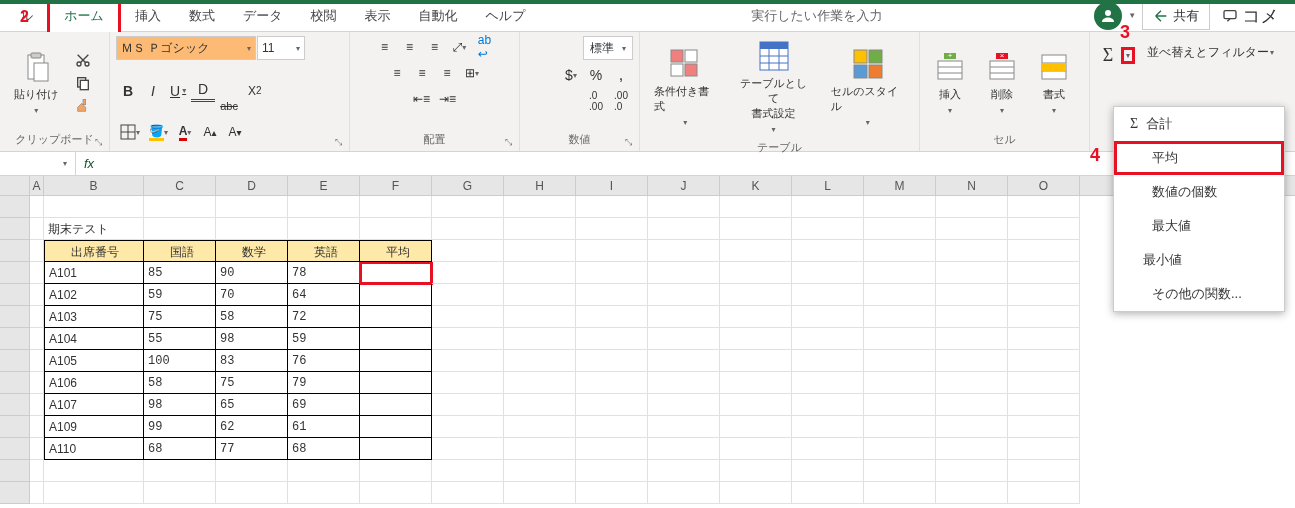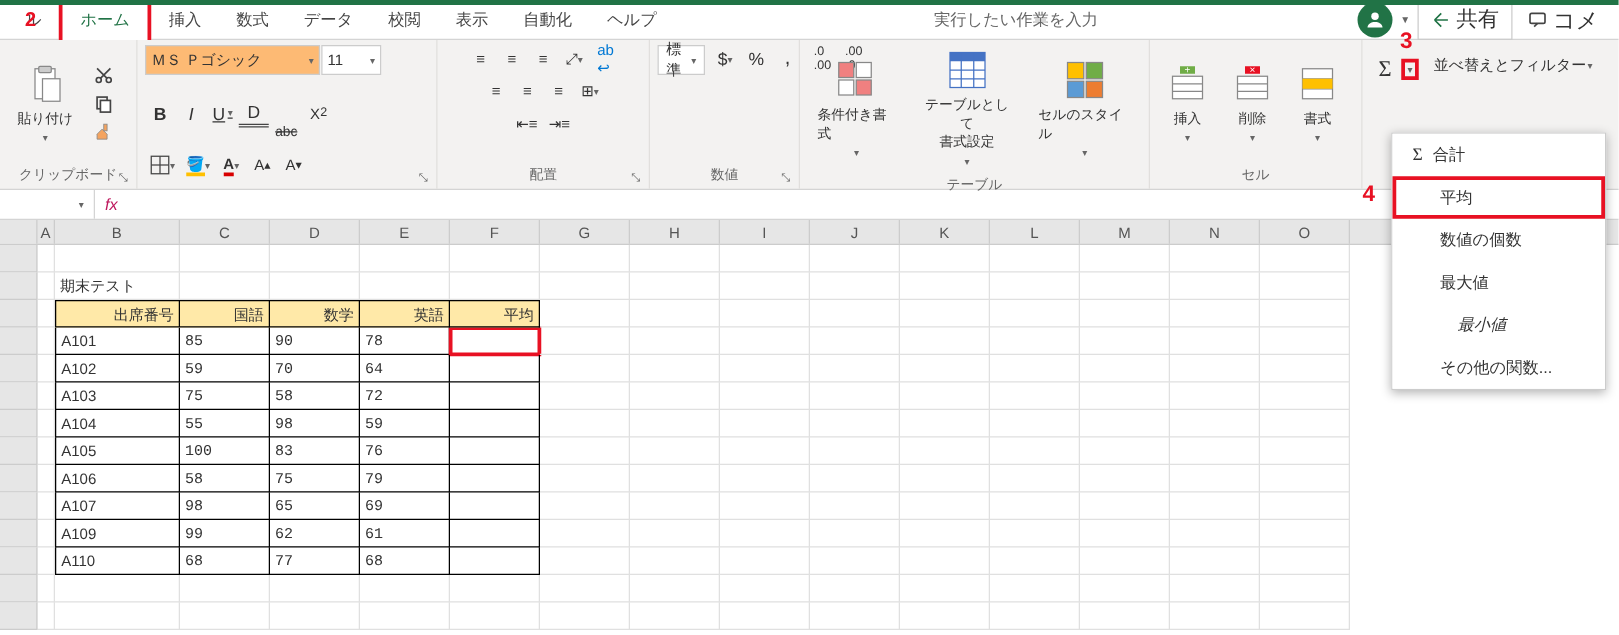--- a/index.html
+++ b/index.html
@@ -8,21 +8,21 @@
     
     .ribbon-tabs { display: flex; align-items: center; border-bottom: 1px solid #d4d4d4; background: #fff; padding: 0 6px; height: 32px; position: relative; }
     .ribbon-tabs::before { content: ""; position: absolute; top: 0; left: 0; right: 0; height: 4px; background: #217346; }
     .ribbon-tab { padding: 8px 14px; font-size: 13px; cursor: pointer; color: #444; }
     .ribbon-tab.active { border: 3px solid #e81123; background: #fff; color: #217346; font-weight: 500; }
     .ribbon-tab-label.red { position: absolute; left: 20px; color: #e81123; font-weight: bold; font-size: 16px; top: 8px; }
     .ribbon-spacer { flex: 1; }
     .tell-me { padding: 8px 14px; font-size: 13px; color: #666; }
     .user-area { display: flex; align-items: center; gap: 6px; padding-right: 4px; }
     .user-icon { width: 28px; height: 28px; background: #217346; border-radius: 50%; display: flex; align-items: center; justify-content: center; color: #fff; font-size: 14px; }
-    .share-btn { border: 1px solid #ccc; padding: 4px 10px; display: flex; gap: 4px; align-items: center; font-size: 17px; text-align: center; }
+    .share-btn { border: 1px solid #ccc; padding: 4px 10px; display: flex; gap: 4px; align-items: center; font-size: 13px; text-align: center; }
     .comment-btn { padding: 4px 6px; display: flex; gap: 4px; align-items: center; font-size: 18px; }
     
     
     .ribbon { display: flex; border-bottom: 1px solid #d4d4d4; background: #f3f2f1; height: 120px; }
     .group { display: flex; flex-direction: column; border-right: 1px solid #e1dfdd; padding: 4px 6px 2px; position: relative; }
     .group-content { flex: 1; display: flex; align-items: center; gap: 4px; }
     .group-label { text-align: center; font-size: 11px; color: #666; padding: 2px 0; }
     .group-launcher { position: absolute; right: 2px; bottom: 2px; width: 12px; height: 12px; font-size: 9px; color: #666; }
     
     .big-btn { display: flex; flex-direction: column; align-items: center; gap: 4px; padding: 4px 8px; cursor: pointer; font-size: 11px; }
@@ -33,36 +33,36 @@
     
     .font-select { border: 1px solid #ccc; padding: 2px 4px; font-size: 12px; background: #fdba74; width: 140px; height: 24px; display: flex; align-items: center; justify-content: space-between; }
     .size-select { border: 1px solid #ccc; padding: 2px 4px; font-size: 12px; background: #fff; width: 48px; height: 24px; display: flex; align-items: center; justify-content: space-between; }
     .combo-select { border: 1px solid #ccc; padding: 2px 6px; font-size: 12px; background: #fff; height: 24px; display: flex; align-items: center; gap: 8px; }
     
     .caret { font-size: 8px; color: #666; }
     
     
     .formula-bar { display: flex; border-bottom: 1px solid #d4d4d4; background: #fff; height: 24px; align-items: center; }
     .name-box { width: 76px; border-right: 1px solid #d4d4d4; padding: 2px 8px; display: flex; align-items: center; justify-content: space-between; height: 100%; }
-    .fx-label { padding: 0 8px; font-style: italic; color: #be185d; font-size: 13px; }
+    .fx-label { padding: 0 8px; font-style: italic; color: #14532d; font-size: 13px; }
     .formula-input { flex: 1; padding: 2px 8px; height: 100%; }
     
     
     .sheet { position: relative; overflow: hidden; }
     .col-headers { display: flex; background: #e6e6e6; border-bottom: 1px solid #ccc; height: 20px; }
     .corner { width: 30px; border-right: 1px solid #ccc; background: #e6e6e6; }
     .col-h { width: 72px; text-align: center; border-right: 1px solid #ccc; font-size: 12px; color: #555; line-height: 20px; }
     .col-h.col-b { width: 100px; }
     .row { display: flex; height: 22px; }
     .row-h { width: 30px; background: #e6e6e6; border-right: 1px solid #ccc; border-bottom: 1px solid #ccc; text-align: center; font-size: 12px; color: #555; line-height: 22px; }
     .cell { width: 72px; border-right: 1px solid #e0e0e0; border-bottom: 1px solid #e0e0e0; padding: 2px 4px; font-size: 12px; line-height: 18px; overflow: hidden; white-space: nowrap; }
     .cell.col-b { width: 100px; }
     .cell.data { border-right: 1px solid #000; border-bottom: 1px solid #000; }
     .cell.data-left { border-left: 1px solid #000; }
-    .cell.header { background: #ffe9a8; text-align: right; font-weight: normal; border-top: 1px solid #000; padding-left: 26px; }
+    .cell.header { background: #ffe9a8; text-align: left; font-weight: normal; border-top: 1px solid #000; padding-left: 26px; }
     .cell.right { text-align: left; font-family: Liberation Mono, monospace; }
     .cell.selected { outline: 3px solid #e81123; outline-offset: -2px; background: #fff; }
     
     .callout-num { position: absolute; color: #e81123; font-weight: bold; font-size: 18px; z-index: 10; }
     
     
     .autosum-menu { position: absolute; right: 10px; top: 74px; box-shadow: 0 2px 8px rgba(0,0,0,0.3); border: 1px solid #ccc; width: 172px; z-index: 20; background: #fff;}
     .menu-item { padding: 8px 16px; font-size: 13px; cursor: pointer; background: #fff;}
     .menu-item.highlighted { outline: 3px solid #e81123; outline-offset: -3px; }
     .menu-item .sigma { font-family: "Cambria Math", serif; font-size: 14px; margin-right: 8px; }
@@ -219,21 +219,21 @@
       <div class="row-btns">
         <div class="small-btn">⇤≡</div>
         <div class="small-btn">⇥≡</div>
       </div>
     </div>
     <div class="group-label">配置</div>
     <div class="group-launcher">⤡</div>
   </div>
 
   <div class="group" style="width: 120px;">
-    <div class="group-content" style="gap: 4px; align-items: flex-start;">
+    <div class="group-content" style="flex-direction: column; gap: 4px; align-items: flex-end;">
       <div class="combo-select">
           <span>標準</span>
           <span class="caret">▾</span>
         </div>
       <div class="row-btns">
         <div class="small-btn" style="font-size:14px;">$<span class="caret">▾</span></div>
         <div class="small-btn" style="font-size:14px;">%</div>
         <div class="small-btn" style="font-size:16px;">,</div>
       </div>
       <div class="row-btns">
@@ -339,21 +339,21 @@
   </div>
 
   <div class="autosum-menu">
     <div class="menu-item"><span class="sigma">Σ</span><span>合計</span></div>
     <div class="menu-item highlighted" style="position:relative;">
       <span class="callout-num" style="left:-24px; top: 4px;">4</span>
       <span style="margin-left:22px;">平均</span>
     </div>
     <div class="menu-item"><span style="margin-left:22px;">数値の個数</span></div>
     <div class="menu-item"><span style="margin-left:22px;">最大値</span></div>
-    <div class="menu-item"><span style="margin-left:36px;font-style:italic;">最小値</span></div>
+    <div class="menu-item"><span style="margin-left:13px;">最小値</span></div>
     <div class="menu-item"><span style="margin-left:22px;">その他の関数...</span></div>
   </div>
 </div>
 
 <div class="formula-bar">
   <div class="name-box">
       <span></span>
       <span class="caret">▾</span>
     </div>
   <div class="fx-label">fx</div>

